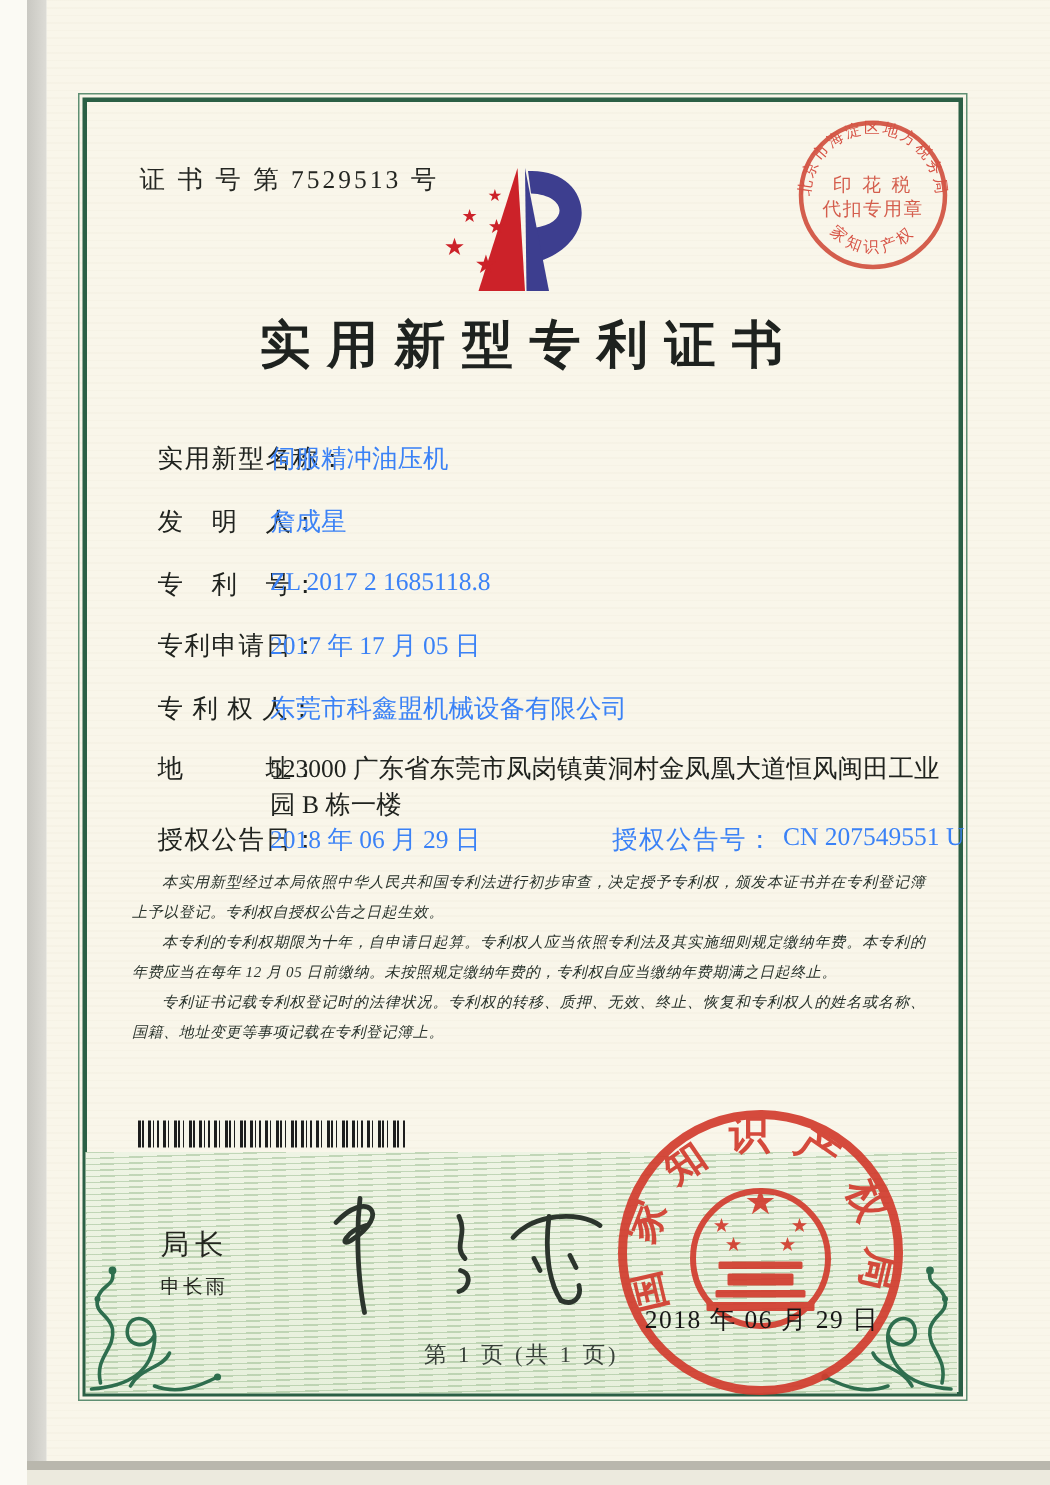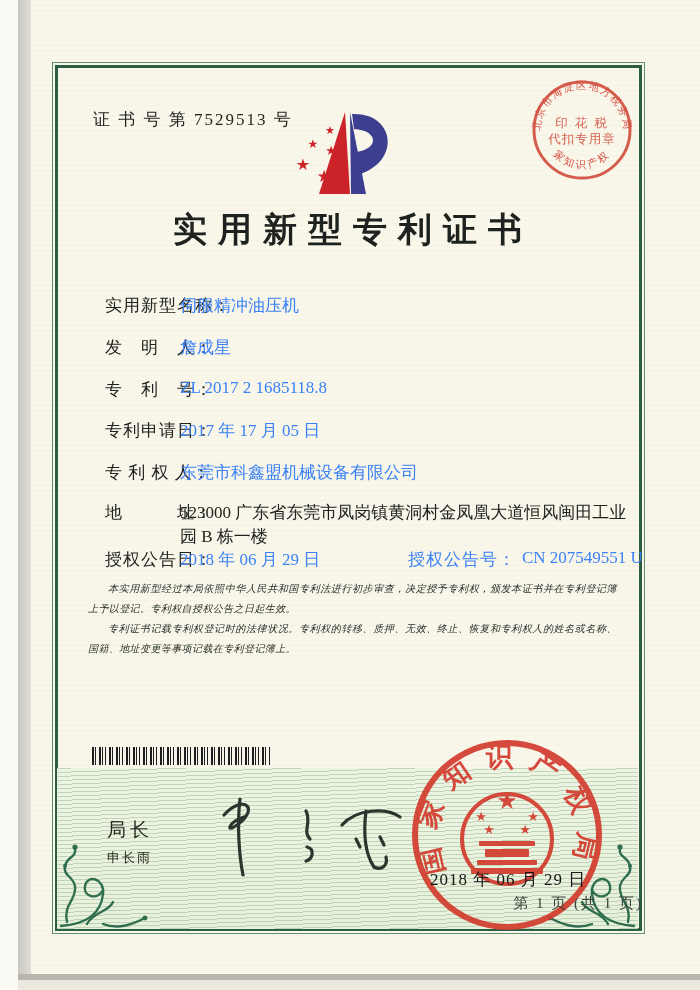--- a/index.html
+++ b/index.html
@@ -40,21 +40,21 @@
     repeating-linear-gradient(178deg,rgba(120,165,110,.38) 0 1px,rgba(236,243,227,.0) 1px 4px),
     linear-gradient(180deg,#eef4e4,#e7f0dc);}
   
   #bureau-title{left:107px;top:817px;font-size:19px;letter-spacing:4px;color:#23261f;
     font-family:Liberation Serif, serif;}
   #bureau-name{left:107px;top:849px;font-size:13px;letter-spacing:2px;color:#23261f;
     font-family:"Liberation Sans","DejaVu Sans",sans-serif;}
   
   #seal-date{left:408px;top:868px;width:200px;text-align:center;font-size:17px;
     letter-spacing:1px;color:#161616;z-index:6;}
-  #page-footer{left:52px;top:894px;width:591px;text-align:right;font-size:15px;
+  #page-footer{left:52px;top:894px;width:591px;text-align:center;font-size:15px;
     letter-spacing:2px;color:#38413a;z-index:6;}
   svg{position:absolute;overflow:visible;}
   .seal-text{fill:#d23c2e;font-family:"Liberation Serif","DejaVu Serif",serif;}
 </style>
 </head>
 <body>
 
 <div id="scan">
   <div class="abs" id="paper"></div>
   <div class="abs" id="paper-texture"></div>
@@ -163,20 +163,21 @@
 
   <div class="row" style="top:548px">
     <span class="label">授权公告日：</span>
   </div>
   <div class="abs fldval" style="left:180px;top:548px">2018 年 06 月 29 日</div>
   <div class="abs fldval" style="left:408px;top:548px;letter-spacing:1px">授权公告号：</div>
   <div class="abs fldval" style="left:522px;top:548px">CN 207549551 U</div>
 
   <div class="abs" id="body-text">
     <p>本实用新型经过本局依照中华人民共和国专利法进行初步审查，决定授予专利权，颁发本证书并在专利登记簿上予以登记。专利权自授权公告之日起生效。</p>
+    <p>本专利的专利权期限为十年，自申请日起算。专利权人应当依照专利法及其实施细则规定缴纳年费。本专利的年费应当在每年 12 月 05 日前缴纳。未按照规定缴纳年费的，专利权自应当缴纳年费期满之日起终止。</p>
     <p>专利证书记载专利权登记时的法律状况。专利权的转移、质押、无效、终止、恢复和专利权人的姓名或名称、国籍、地址变更等事项记载在专利登记簿上。</p>
   </div>
 
   <div class="abs" id="barcode"></div>
 
   <div class="abs" id="bureau-title">局长</div>
   <div class="abs" id="bureau-name">申长雨</div>
 
   <svg class="abs" style="left:210px;top:783px;" width="200" height="100" viewBox="0 0 200 100">
     <g stroke="#2c352d" stroke-width="3.2" fill="none" stroke-linecap="round">

